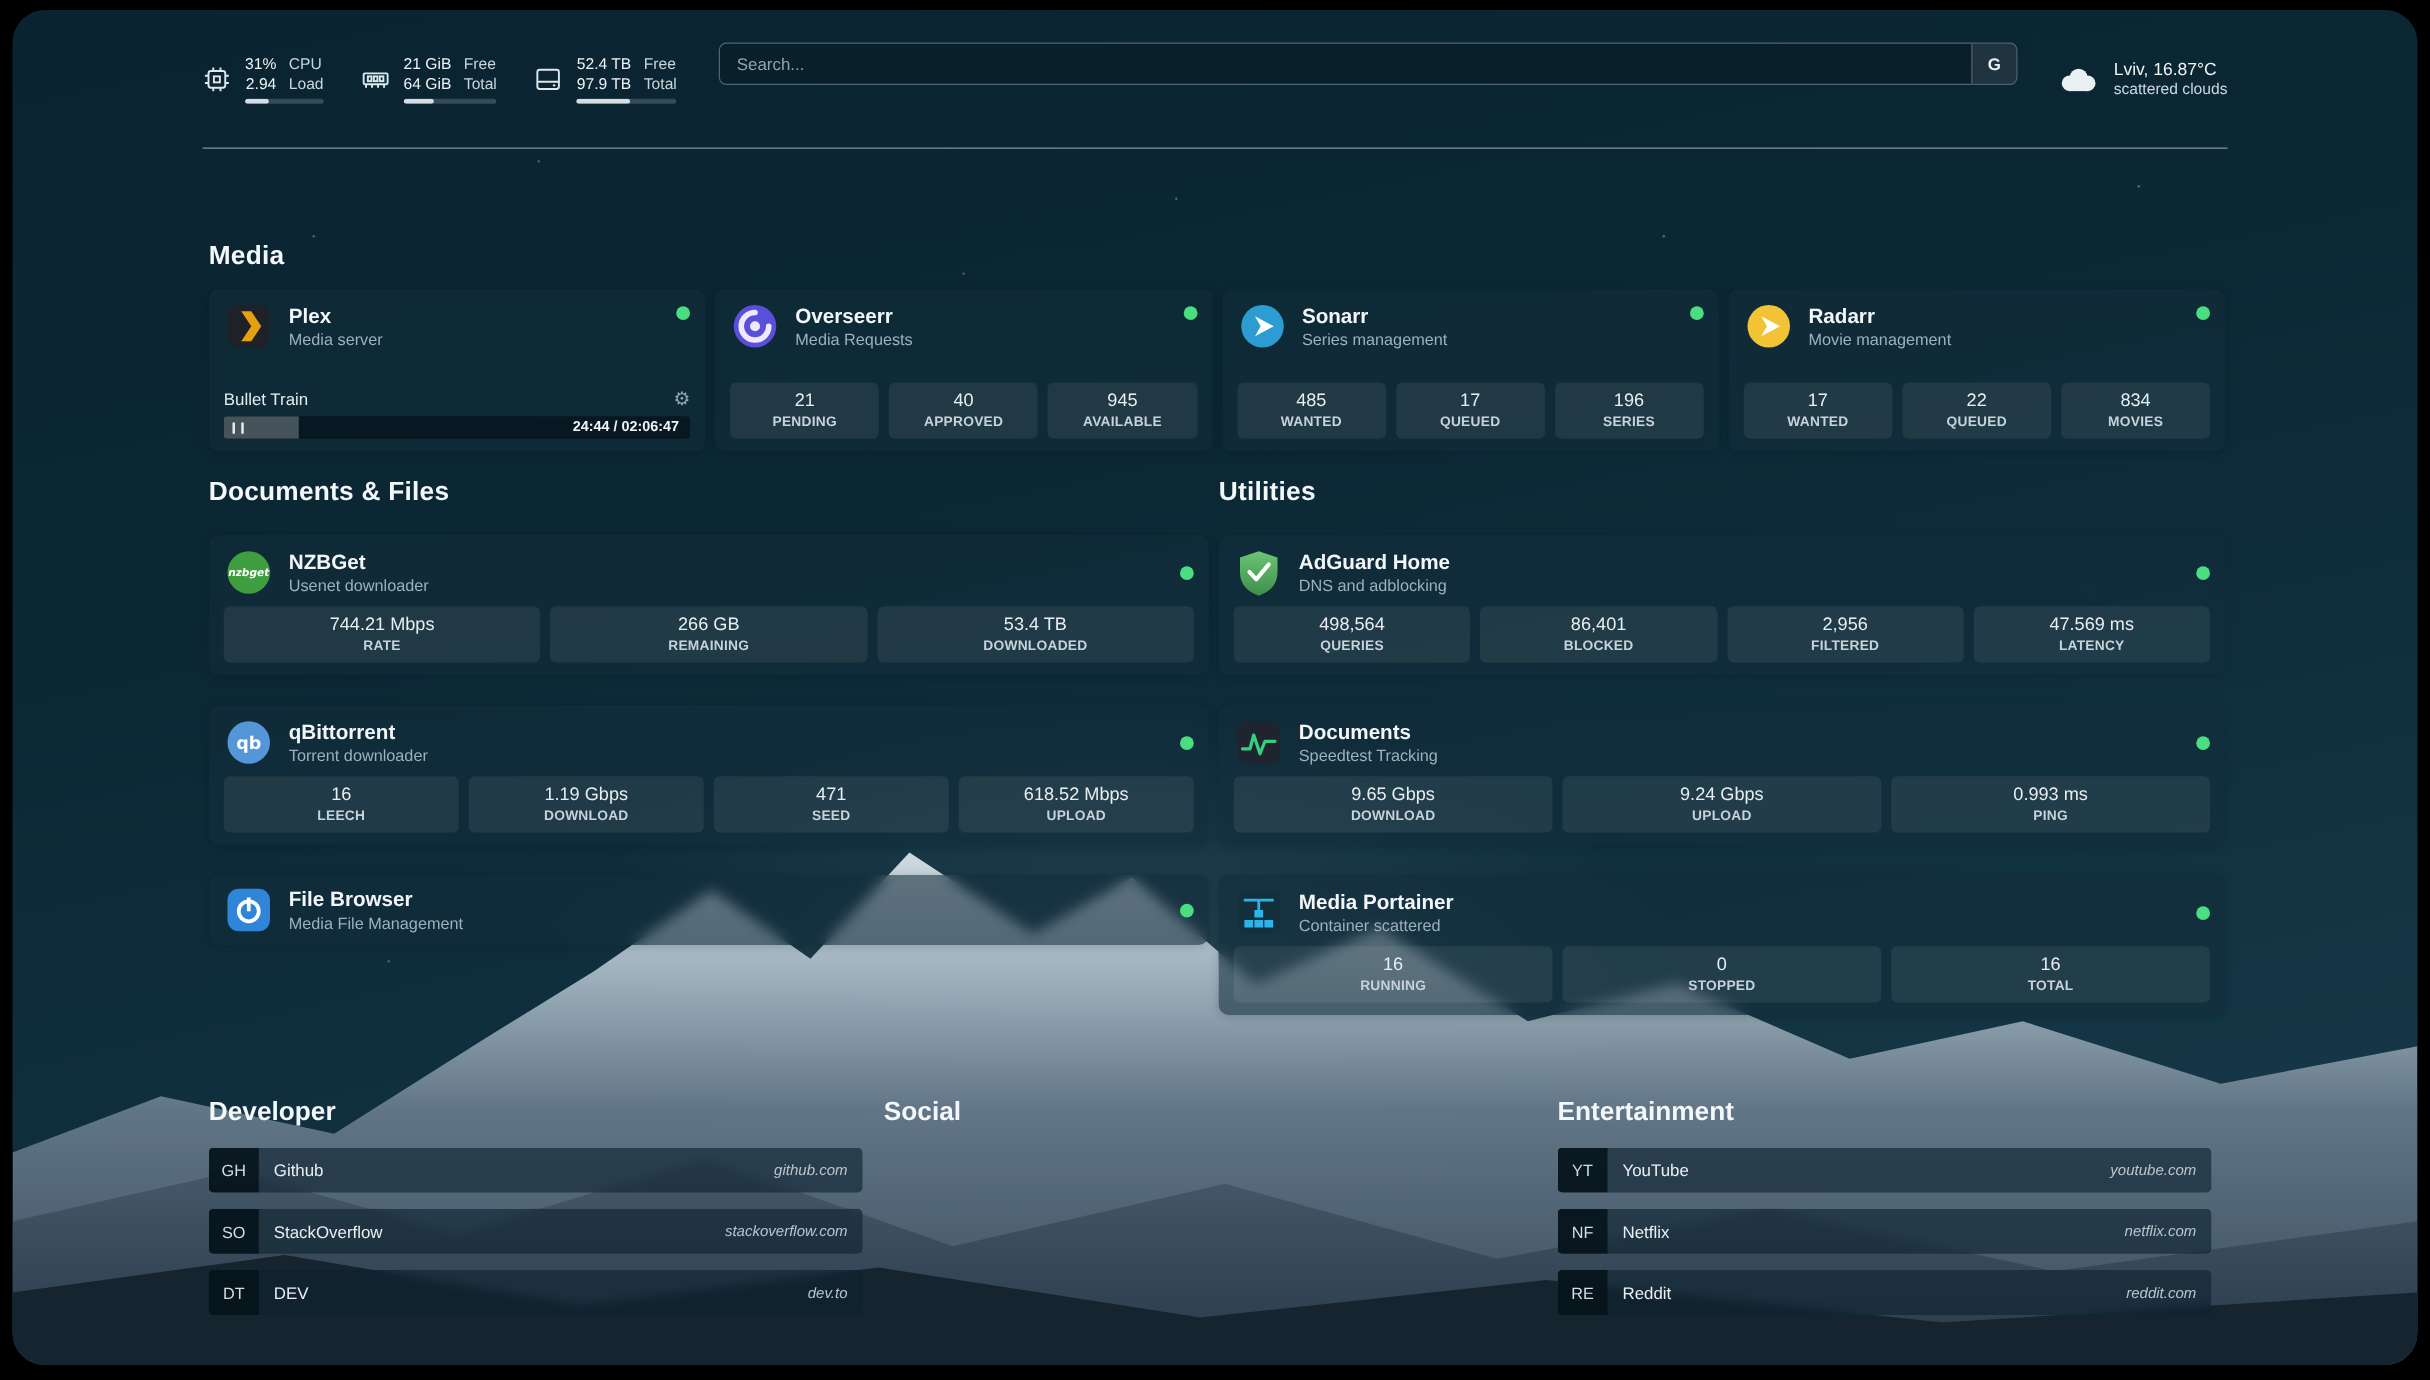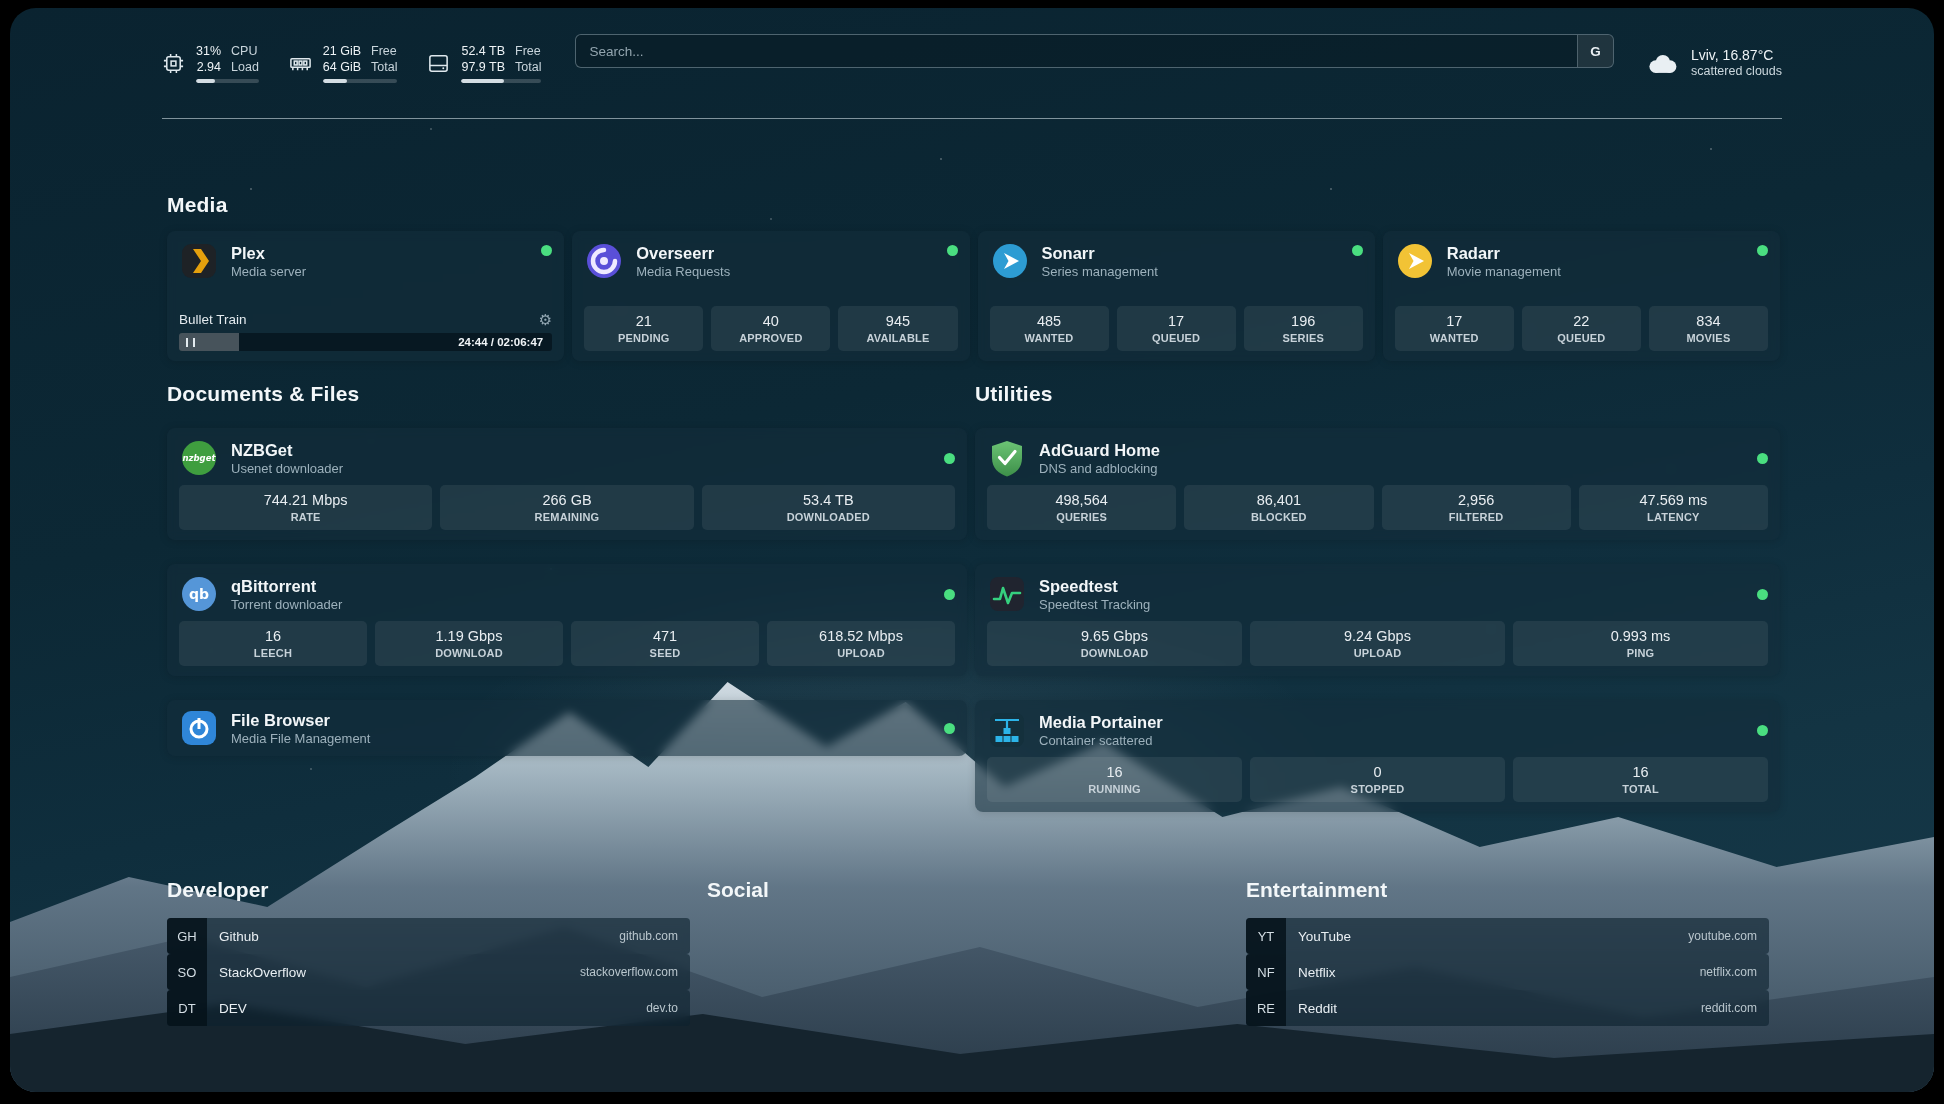--- a/index.html
+++ b/index.html
@@ -89,27 +89,27 @@
   .pos-adguard   { left:965px; top:420px; width:805px; height:112px; }
   .pos-speedtest { left:965px; top:556px; width:805px; height:112px; }
   .pos-portainer { left:965px; top:692px; width:805px; height:112px; }
 
   
   .bm-col { position:absolute; width:523px; }
   .pos-bm-dev { left:157px;  top:869px; }
   .pos-bm-soc { left:697px;  top:869px; }
   .pos-bm-ent { left:1236px; top:869px; }
   .bm-title { font-size:21px; font-weight:700; color:#f3f7f9; line-height:26px; margin-bottom:15px; }
-  .bm-rows { display:flex; flex-direction:column; }
+  .bm-rows { display:flex; flex-direction:column; gap:13px; }
   .bm-row { height:36px; display:flex; align-items:center; background:rgba(13,34,46,.62); backdrop-filter:blur(4px);
             border-radius:4px; overflow:hidden; cursor:pointer; }
   .bm-abbr { width:40px; height:100%; flex:none; background:rgba(5,18,26,.85); color:#d4dee4; font-size:13px;
              display:flex; align-items:center; justify-content:center; }
   .bm-name { margin-left:12px; font-size:13.5px; color:#e9eff3; }
-  .bm-url { margin-left:auto; margin-right:12px; font-size:12px; color:#b9c6cd; }
+  .bm-url { margin-left:auto; margin-right:12px; font-size:12px; color:#b9c6cd;font-style:italic; }
 </style>
 </head>
 <body>
 
 <div class="frame">
 
   <div class="bg-glow"></div>
   <svg class="mountains" viewBox="0 0 1944 500" preserveAspectRatio="none">
     <defs>
       <linearGradient id="snow" x1="0" y1="0" x2="0" y2="1">
@@ -462,21 +462,21 @@
 
   <div class="card abs pos-speedtest">
     <div class="card-head head-dot-center">
       <div class="app-icon">
         <svg viewBox="0 0 40 40">
             <rect x="3" y="3" width="34" height="34" rx="8" fill="#20242f"></rect>
           <polyline points="7,25 13,25 16,14 21,29 25,19 33,19" fill="none" stroke="#35d07f" stroke-width="2.6" stroke-linecap="round" stroke-linejoin="round"></polyline>
           </svg>
       </div>
       <div class="card-titles">
-        <div class="card-name">Speedtest</div>
+        <div class="card-name">Documents</div>
         <div class="card-sub">Speedtest Tracking</div>
       </div>
       <span class="status-dot"></span>
     </div>
     <div class="stats-row cols-3">
       <div class="stat">
         <div class="stat-v">9.65 Gbps</div>
           <div class="stat-l">DOWNLOAD</div>
         </div>
       <div class="stat">

